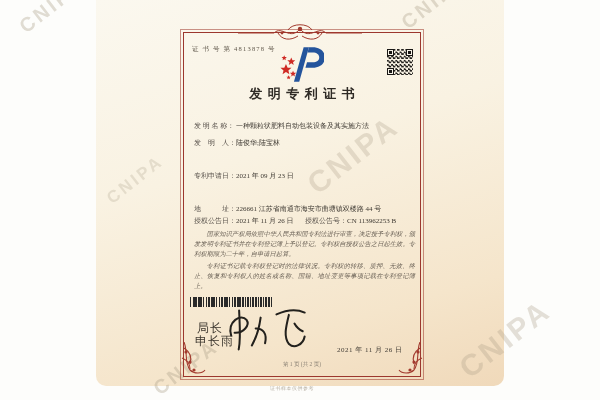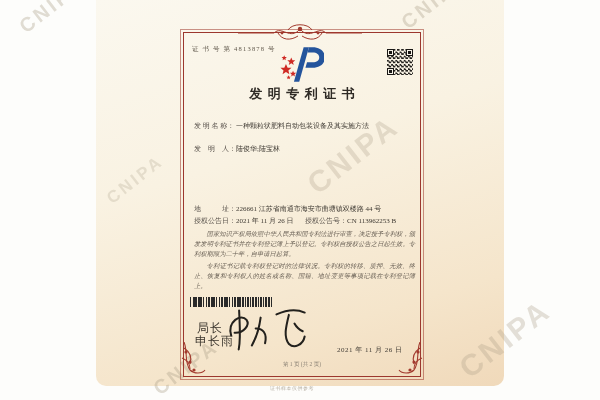--- a/index.html
+++ b/index.html
@@ -110,22 +110,25 @@
     <i class="tl"></i>
     <i class="tr"></i>
     <i class="bl"></i>
   </div>
 
   <div class="title">发明专利证书</div>
 
   <div class="row" style="top:121px">
     <span class="lab">发 明 名 称：</span><span class="val">一种颗粒状肥料自动包装设备及其实施方法</span>
   </div>
-  <div class="row" style="top:144px">
+  <div class="row" style="top:138px">
     <span class="lab">发　明　人：</span><span class="val">陆俊华;陆宝林</span>
+  </div>
+  <div class="row" style="top:171px">
+    <span class="lab">专利申请日：</span><span class="val">2021 年 09 月 23 日</span>
   </div>
   <div class="row" style="top:204px">
     <span class="lab">地　　　址：</span><span class="val">226661 江苏省南通市海安市曲塘镇双楼路 44 号</span>
   </div>
   <div class="row" style="top:216px">
     <span class="lab" style="width:auto">授权公告日：</span><span class="val">2021 年 11 月 26 日</span>
     <span class="pair2"><span class="lab" style="width:auto">授权公告号：</span><span class="val">CN 113962253 B</span></span>
   </div>
 
   <div class="legal">

